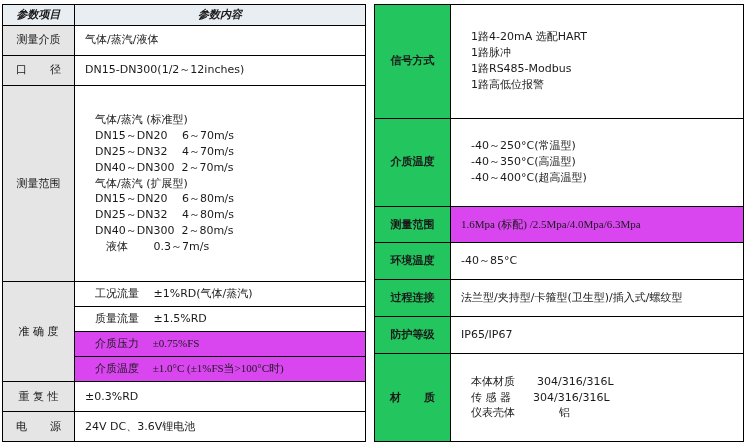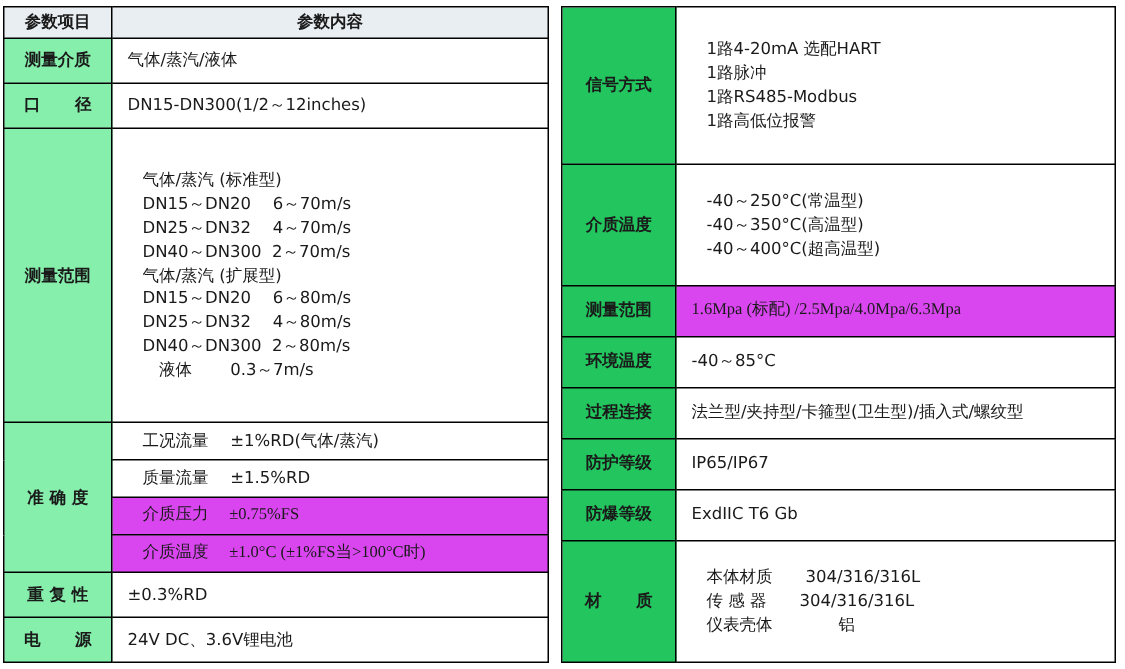--- a/index.html
+++ b/index.html
@@ -42,25 +42,26 @@
     line-height: 1.45;
     box-sizing: border-box;
   }
   .hdr {
     background: #e9eef3;
     text-align: center;
     font-weight: bold;
     font-size: 11px;
     height: 21px;
     padding: 2px 4px;
+    font-style: italic;
   }
   .lbl {
-    background: #86efac;
+    background: #e5e5e5;
     text-align: center;
-    font-weight: bold;
+    font-weight: normal;
     font-size: 11px;
     width: 72px;
     padding: 2px 2px;
     margin-left: 48px;
   }
   .lbl-wide {
     background: #22c55e;
     text-align: center;
     font-weight: bold;
     font-size: 11px;
@@ -187,24 +188,20 @@
         <td class="val">-40～85°C</td>
       </tr>
       <tr>
         <td class="lbl-wide">过程连接</td>
         <td class="val">法兰型/夹持型/卡箍型(卫生型)/插入式/螺纹型</td>
       </tr>
       <tr>
         <td class="lbl-wide">防护等级</td>
         <td class="val">IP65/IP67</td>
       </tr>
-      <tr>
-        <td class="lbl-wide">防爆等级</td>
-        <td class="val">ExdIIC T6 Gb</td>
-      </tr>
 
       <tr>
         <td class="lbl-wide spaced">材　质</td>
         <td class="val-ind">
           <span class="row-line"><span>本体材质</span><span>　　</span><span>304/316/316L</span></span>
           <span class="row-line"><span>传 感 器</span><span>　　</span><span>304/316/316L</span></span>
           <span class="row-line"><span>仪表壳体</span><span>　　　　</span><span>铝</span></span>
         </td>
       </tr>
     </tbody>

